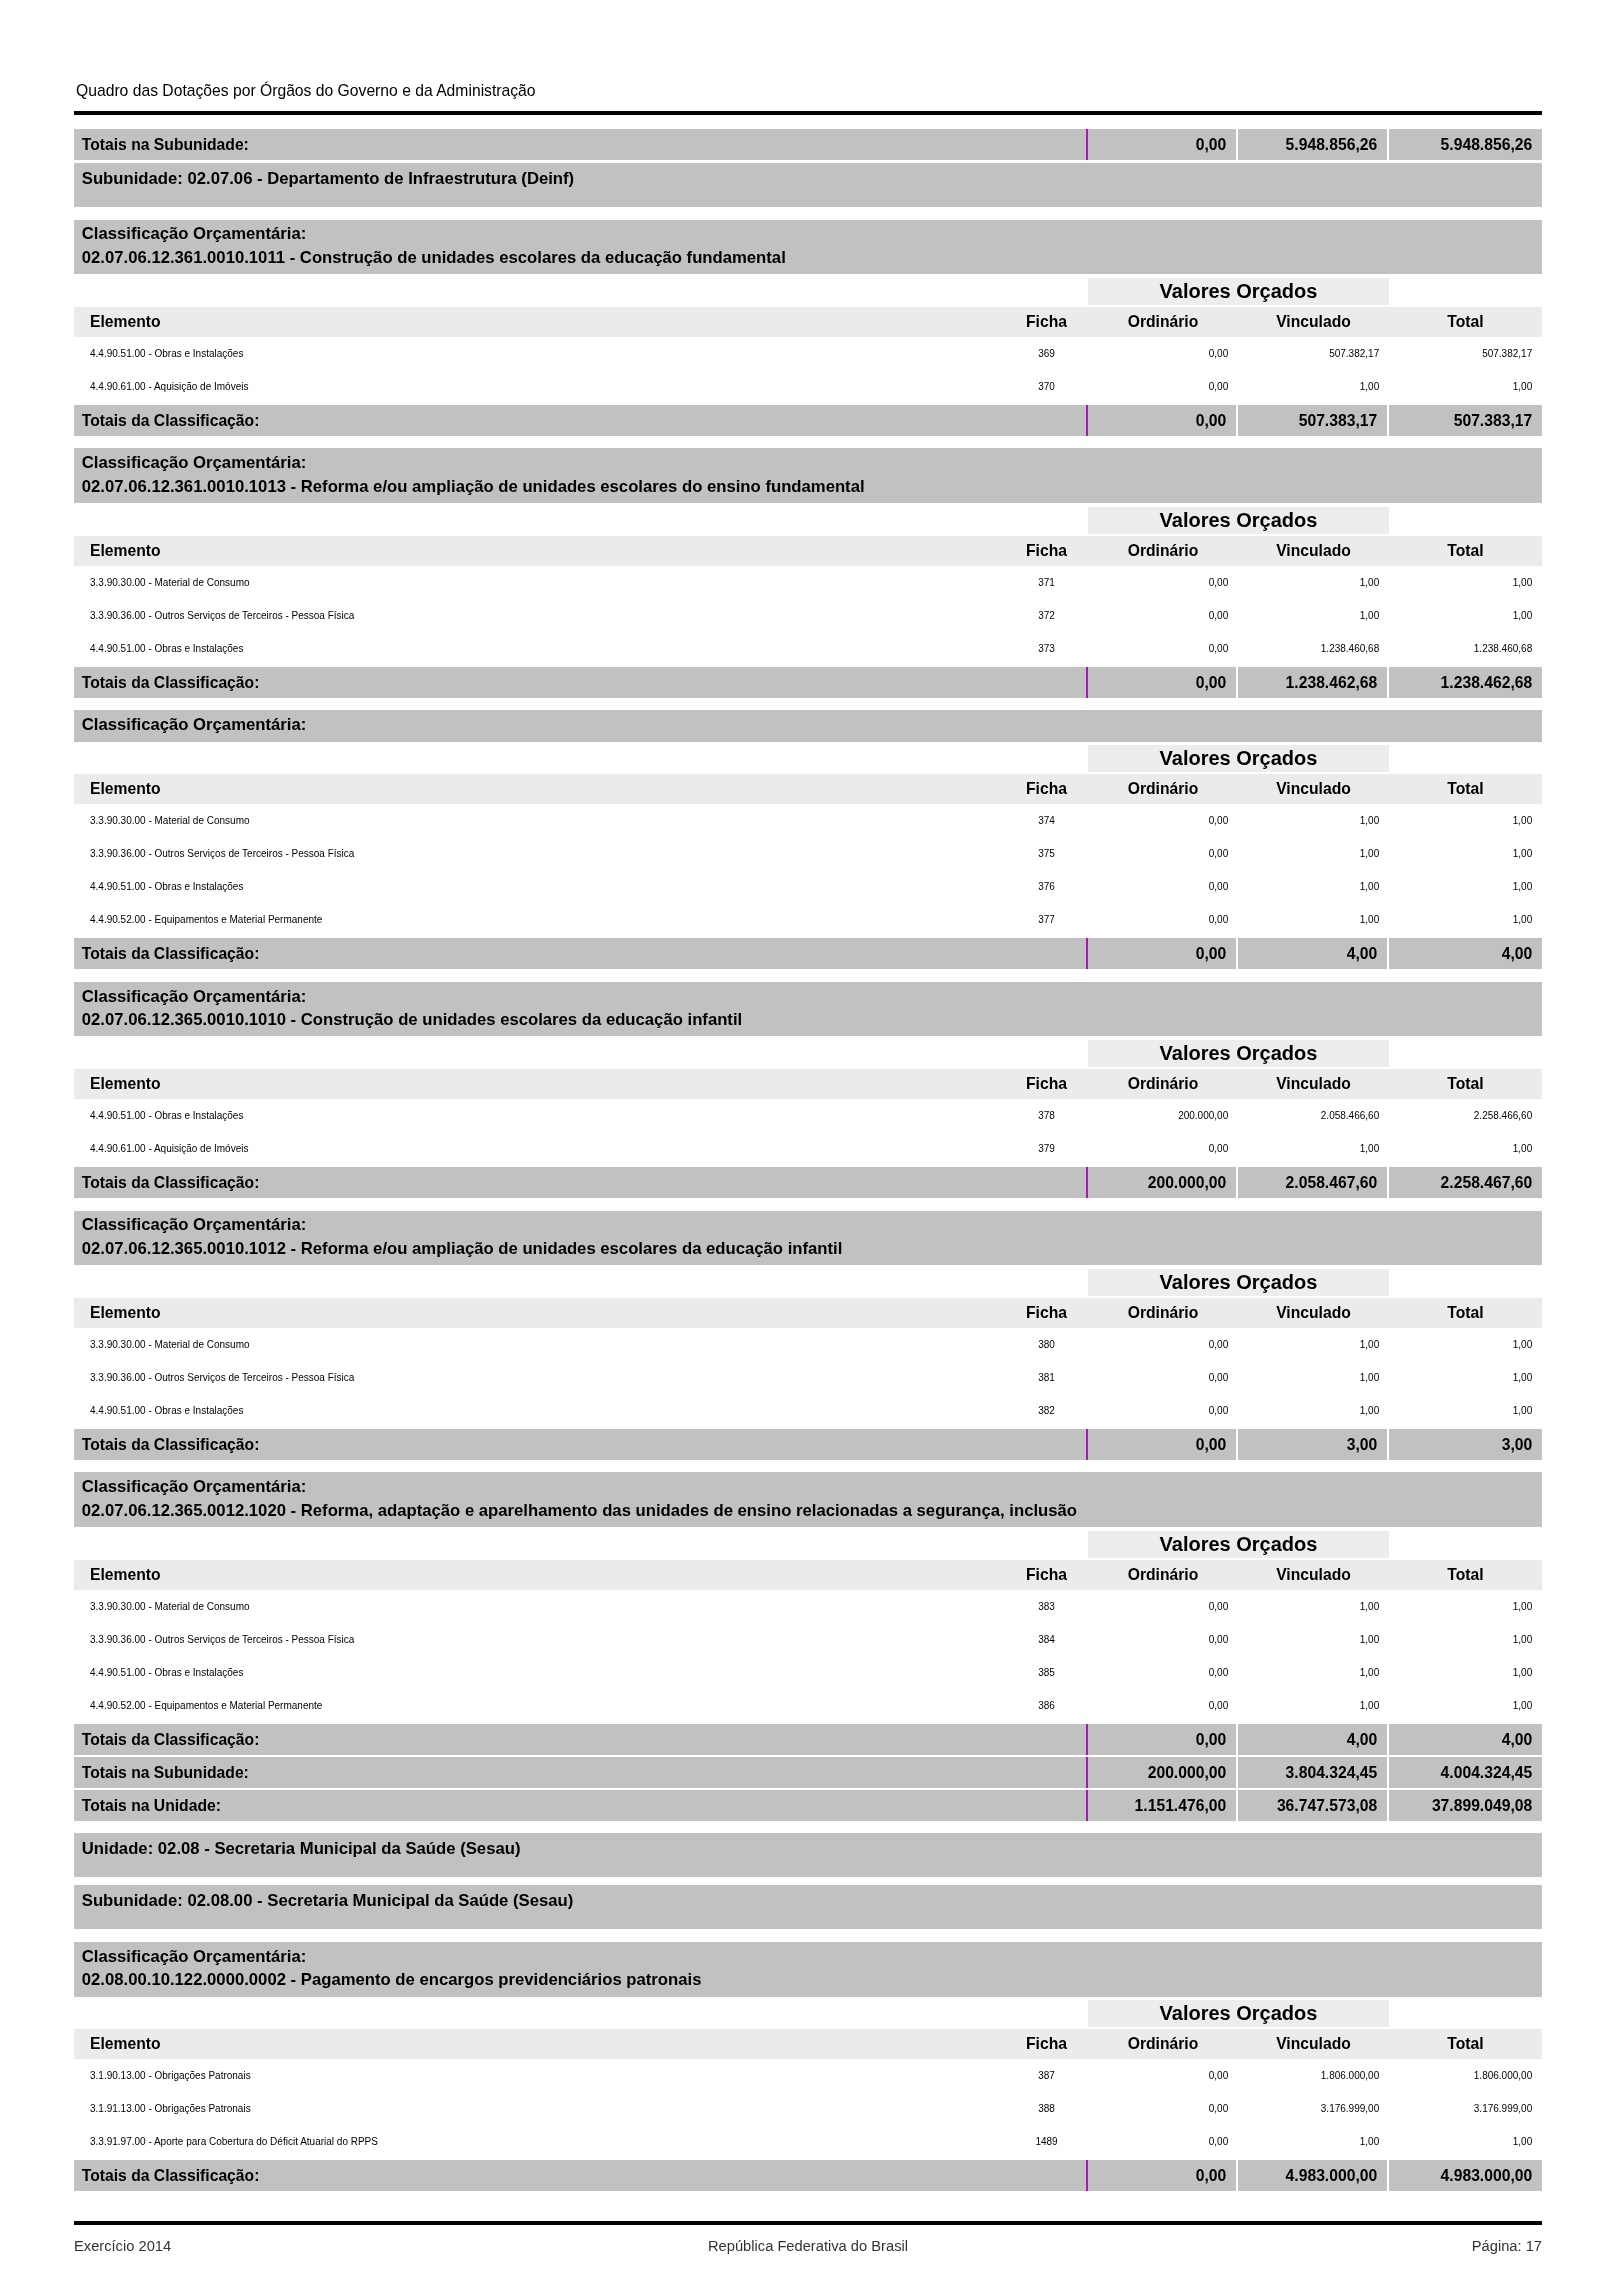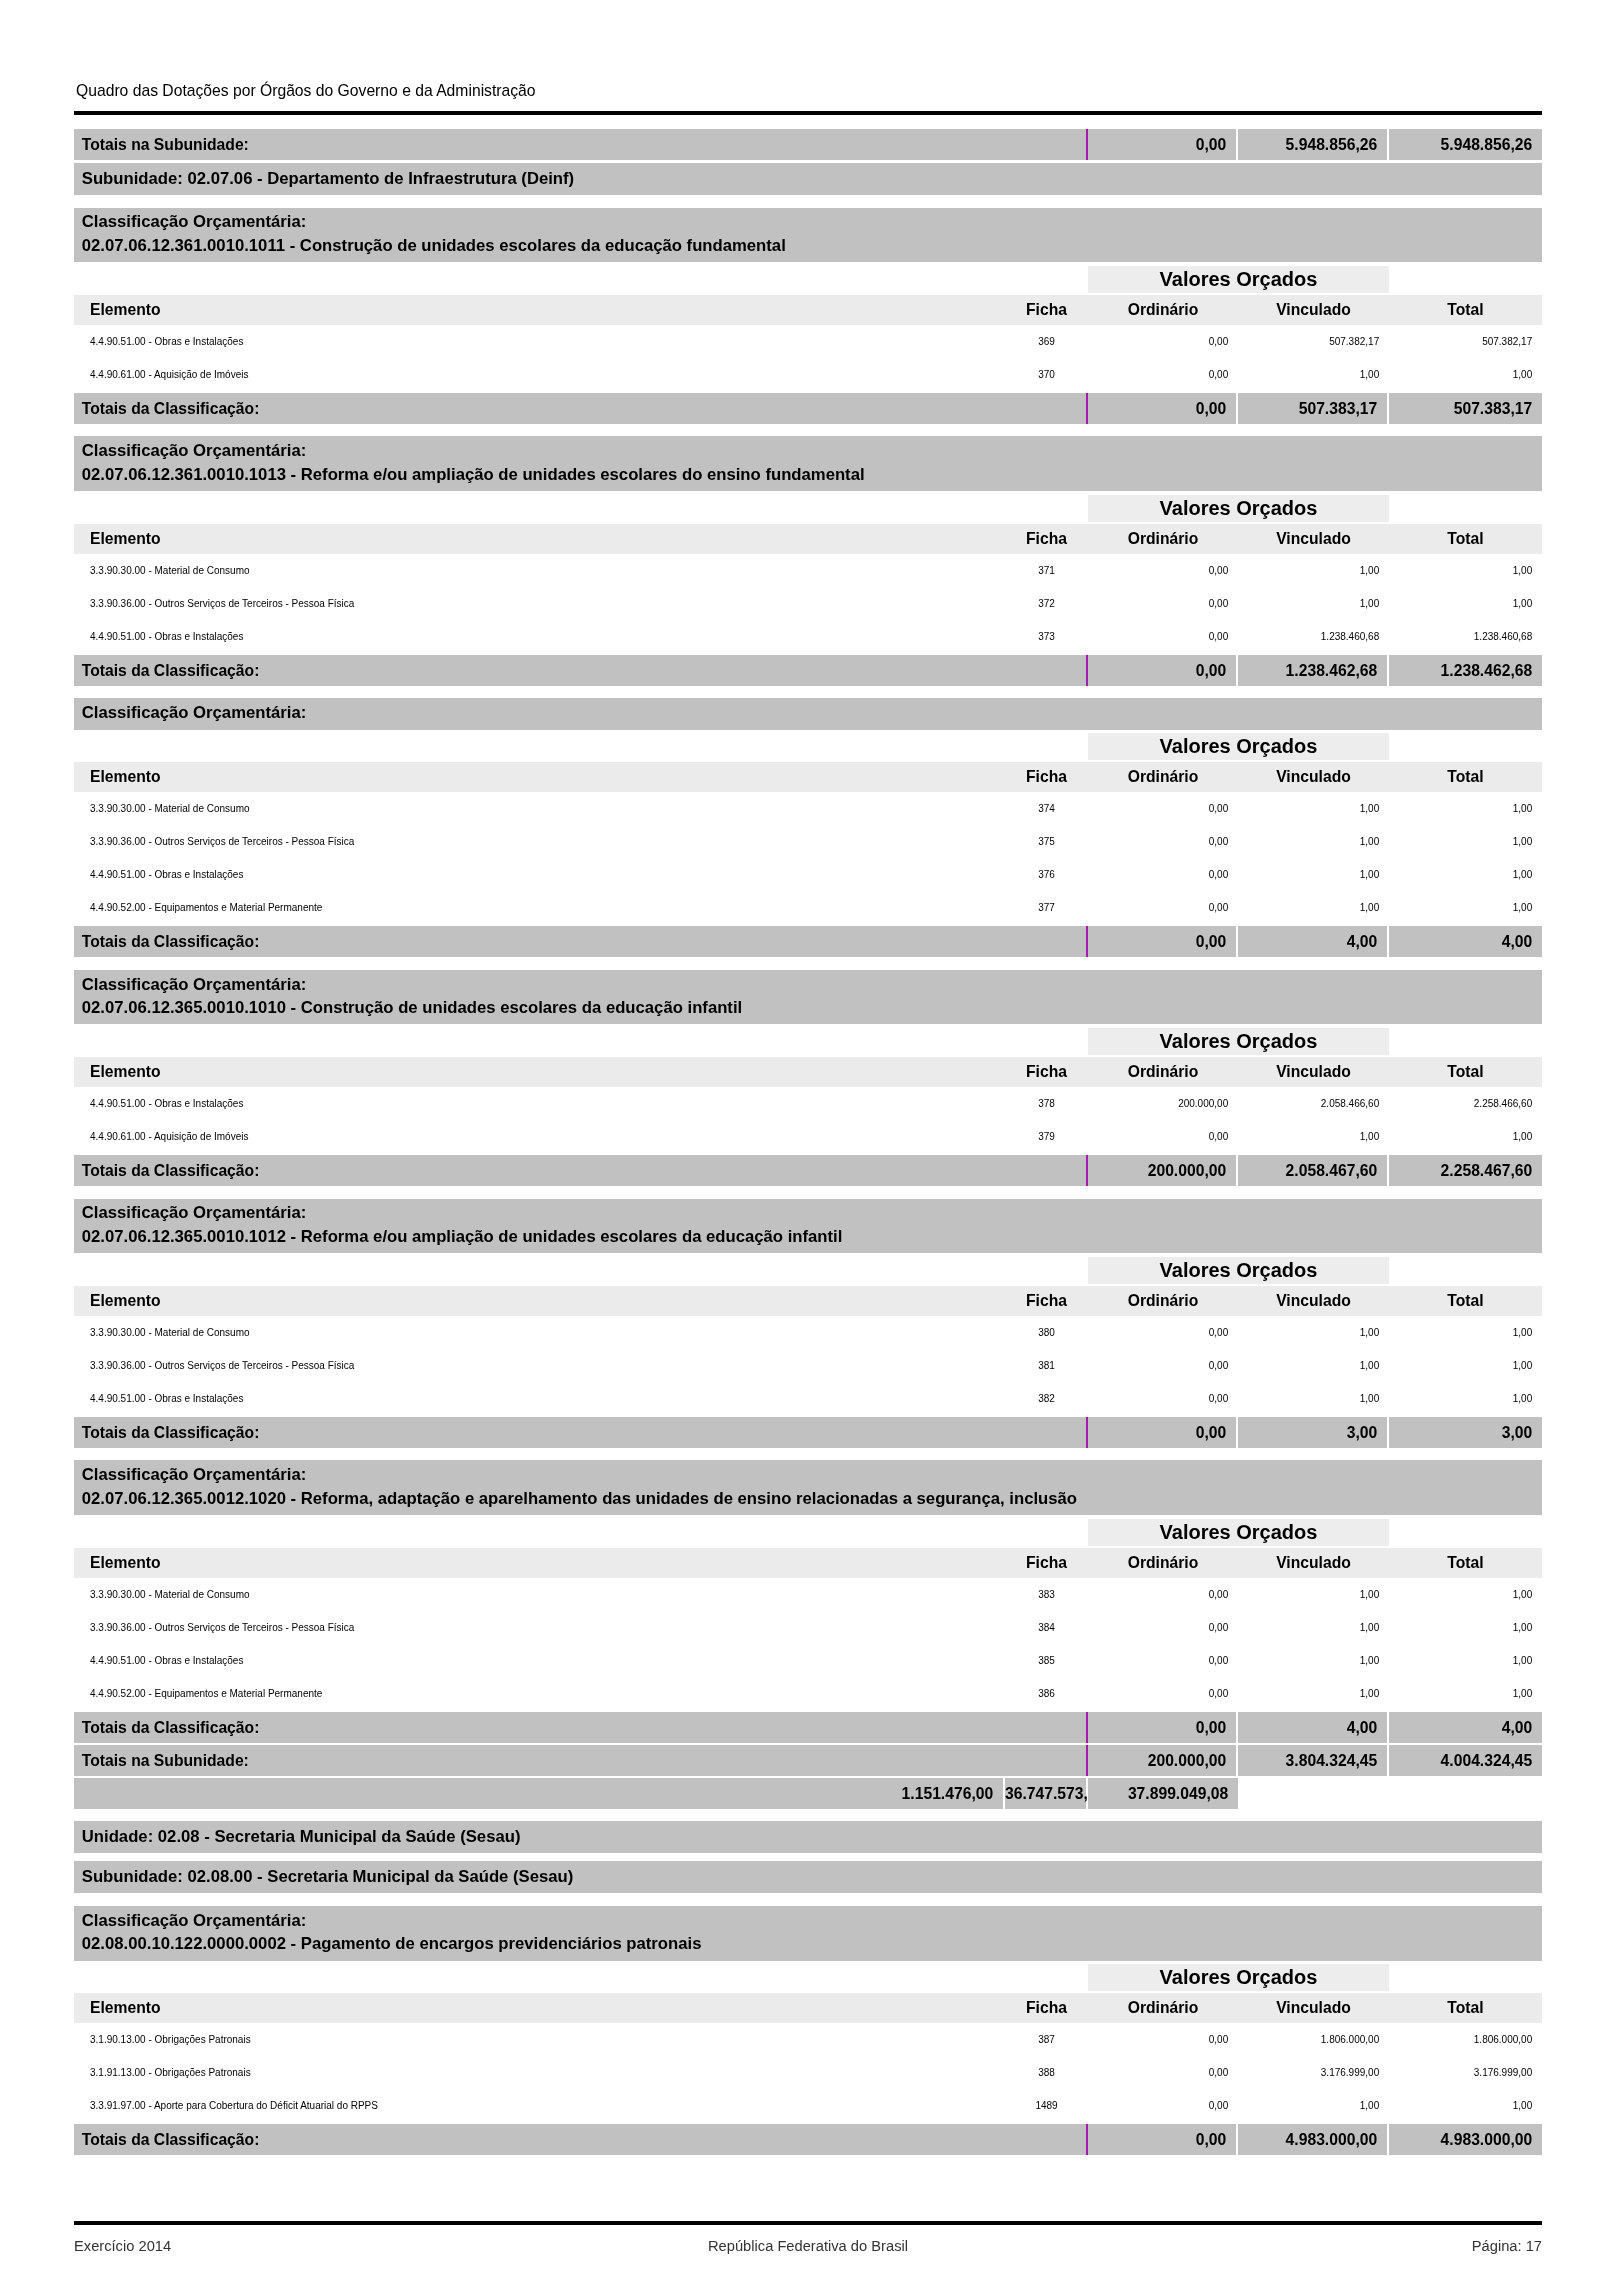--- a/index.html
+++ b/index.html
@@ -19,21 +19,21 @@
   }
   .top-rule { top: 111px; }
   .footer-rule { top: 2221px; }
 
   #stream { position: absolute; left: 74px; top: 127px; width: 1468px; }
 
   .grid { display: grid; grid-template-columns: 931px 83px 150px 151px 153px; width: 1468px; }
 
   
   .bar {
-    background: #c1c1c1; height: 32px; line-height: 32px;
+    background: #c1c1c1; height: 44px; line-height: 32px;
     font-weight: bold; font-size: 16.7px; padding-left: 7.8px;
     margin-top: 7.8px;
     white-space: nowrap; overflow: hidden;
   }
   .bar.first { margin-top: 2.9px; }
   .bar.big-gap { margin-top: 12.7px; }
 
   .class-block { margin-top: 12.7px; }
   .class-head { background: #c1c1c1; padding: 2.9px 7.8px 4.9px 7.8px; }
   .class-head div {
@@ -349,20 +349,21 @@
           <div class="t-val last">4,00</div>
         </div>
       </div>
       <div class="grid totals-row">
         <div class="t-label">Totais na Subunidade:</div>
         <div class="t-val">200.000,00</div>
         <div class="t-val">3.804.324,45</div>
         <div class="t-val last">4.004.324,45</div>
       </div>
       <div class="grid totals-row">
+        <div class="t-label">Totais na Unidade:</div>
         <div class="t-val">1.151.476,00</div>
         <div class="t-val">36.747.573,08</div>
         <div class="t-val last">37.899.049,08</div>
       </div>
       <div class="bar big-gap">Unidade: 02.08 - Secretaria Municipal da Saúde (Sesau)</div>
       <div class="bar">Subunidade: 02.08.00 - Secretaria Municipal da Saúde (Sesau)</div>
       <div class="class-block">
         <div class="class-head">
           <div>Classificação Orçamentária:</div>
           <div>02.08.00.10.122.0000.0002 - Pagamento de encargos previdenciários patronais</div>

